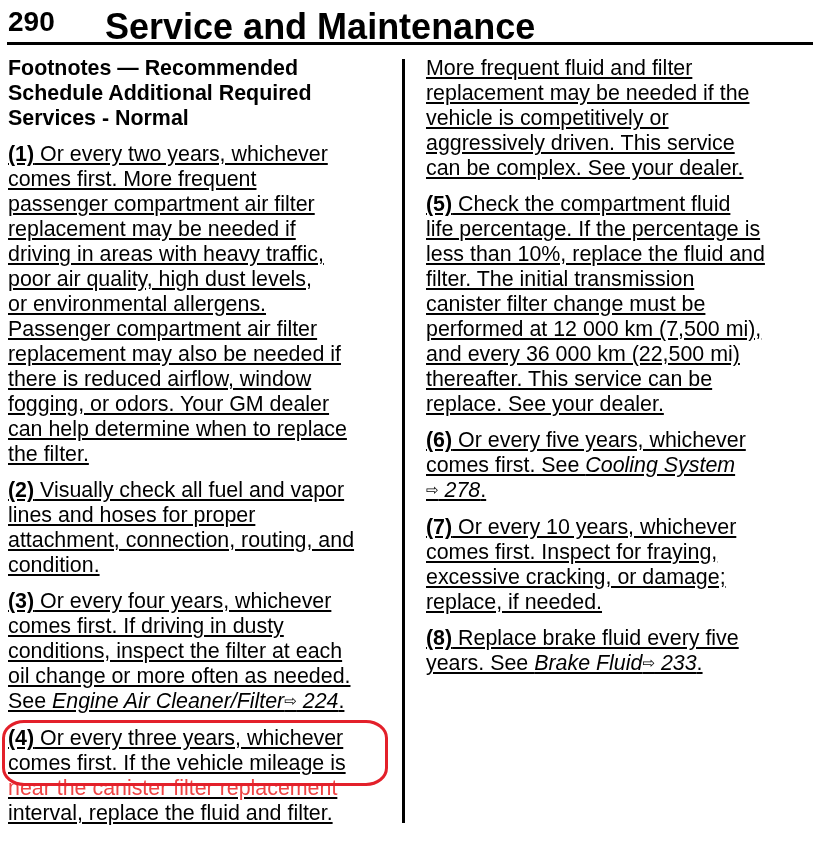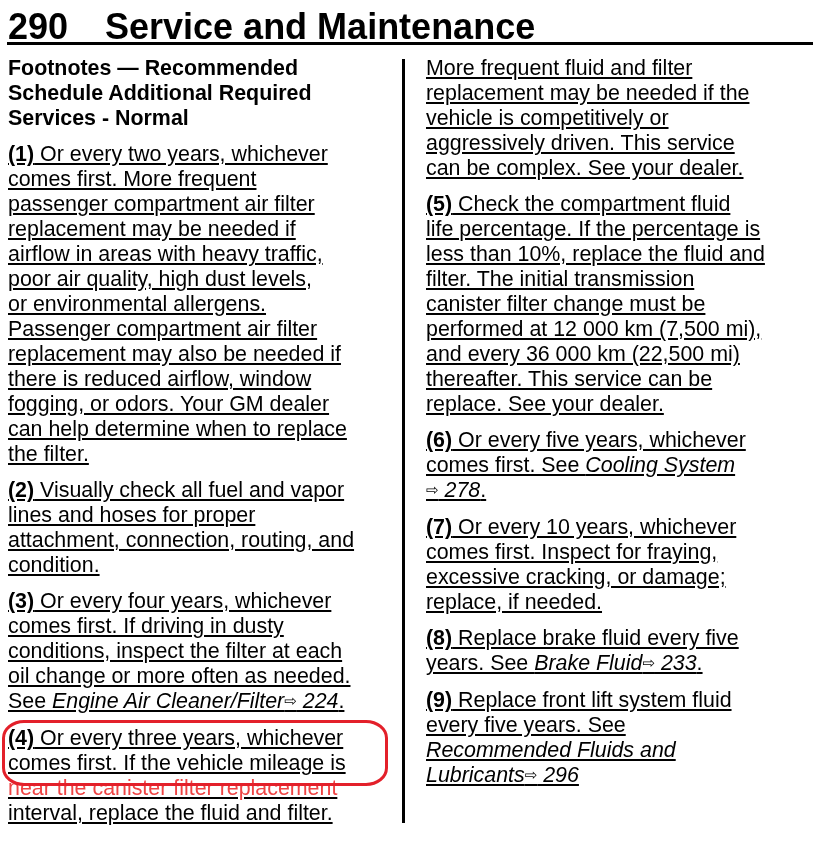--- a/index.html
+++ b/index.html
@@ -1,19 +1,19 @@
 <!DOCTYPE html>
 <html><head>
 <meta charset="utf-8">
 <style>
   html, body { margin: 0; padding: 0; background: #ffffff; }
   body { width: 813px; height: 845px; position: relative; overflow: hidden;
          font-family: "Liberation Sans", sans-serif; color: #000; }
   .header { position: absolute; left: 8px; top: 6px; right: 0; height: 36px; }
-  .header .pg { position: absolute; left: 0; top: 0; font-weight: bold; font-size: 36px; }
+  .header .pg { position: absolute; left: 0; top: 0; font-weight: bold; font-size: 28px; }
   .header .title { position: absolute; left: 97px; top: 0; font-weight: bold; font-size: 36px; }
   .rule { position: absolute; left: 7px; top: 42px; width: 806px; height: 3px; background: #000; }
   .col { position: absolute; top: 56px; font-size: 21.4px; line-height: 25px; }
   .col-left { left: 8px; width: 385px; }
   .col-right { left: 426px; width: 385px; }
   .divider { position: absolute; left: 402px; top: 59px; width: 3px; height: 764px; background: #000; }
   .heading { font-weight: bold; font-size: 21.4px; line-height: 25px; margin: 0 0 11px 0; }
   .para { margin: 0 0 11px 0; text-decoration: underline; }
   .para .num { font-weight: bold; }
   .para i { font-style: italic; }
@@ -40,21 +40,21 @@
     <span class="line">Footnotes — Recommended</span>
     <span class="line">Schedule Additional Required</span>
     <span class="line">Services - Normal</span>
   </div>
 
   <div class="para">
     <span class="line"><span class="num">(1)</span><span> Or every two years, whichever</span></span>
     <span class="line">comes first. More frequent</span>
     <span class="line">passenger compartment air filter</span>
     <span class="line">replacement may be needed if</span>
-    <span class="line">airflow in areas with heavy traffic,</span>
+    <span class="line">driving in areas with heavy traffic,</span>
     <span class="line">poor air quality, high dust levels,</span>
     <span class="line">or environmental allergens.</span>
     <span class="line">Passenger compartment air filter</span>
     <span class="line">replacement may also be needed if</span>
     <span class="line">there is reduced airflow, window</span>
     <span class="line">fogging, or odors. Your GM dealer</span>
     <span class="line">can help determine when to replace</span>
     <span class="line">the filter.</span>
   </div>
 
@@ -113,21 +113,15 @@
     <span class="line">comes first. Inspect for fraying,</span>
     <span class="line">excessive cracking, or damage;</span>
     <span class="line">replace, if needed.</span>
   </div>
 
   <div class="para">
     <span class="line"><span class="num">(8)</span><span> Replace brake fluid every five</span></span>
     <span class="line"><span>years. See </span><i>Brake Fluid</i><span class="arrow">⇨</span><i> 233</i><span>.</span></span>
   </div>
 
-  <div class="para">
-    <span class="line"><span class="num">(9)</span><span> Replace front lift system fluid</span></span>
-    <span class="line">every five years. See</span>
-    <span class="line"><i>Recommended Fluids and</i></span>
-    <span class="line"><i>Lubricants</i><span class="arrow">⇨</span><i> 296</i></span>
-  </div>
 </div>
 
 <div class="highlight" style="border-color: rgb(227, 32, 42);"></div>
 
 </body></html>

